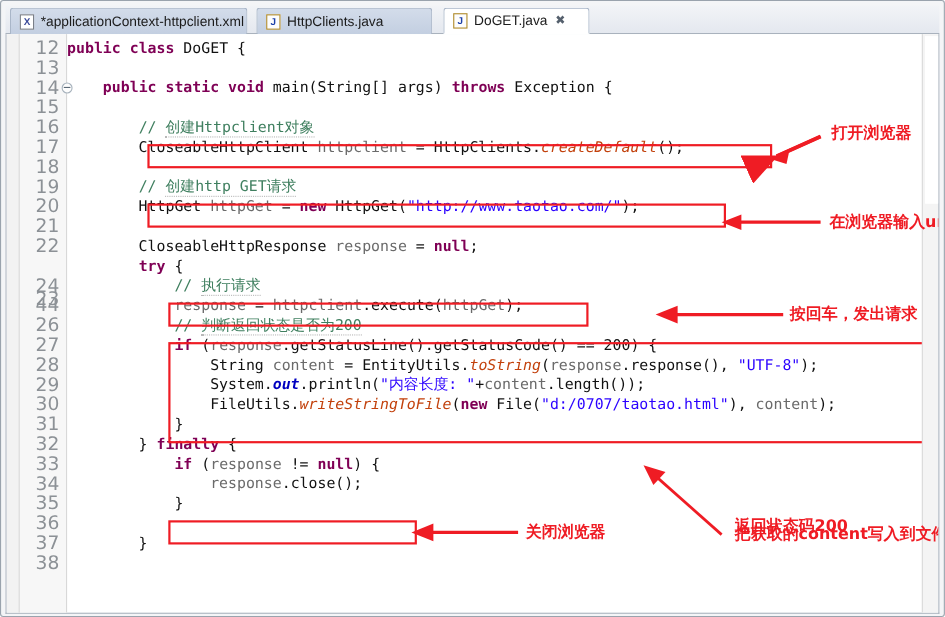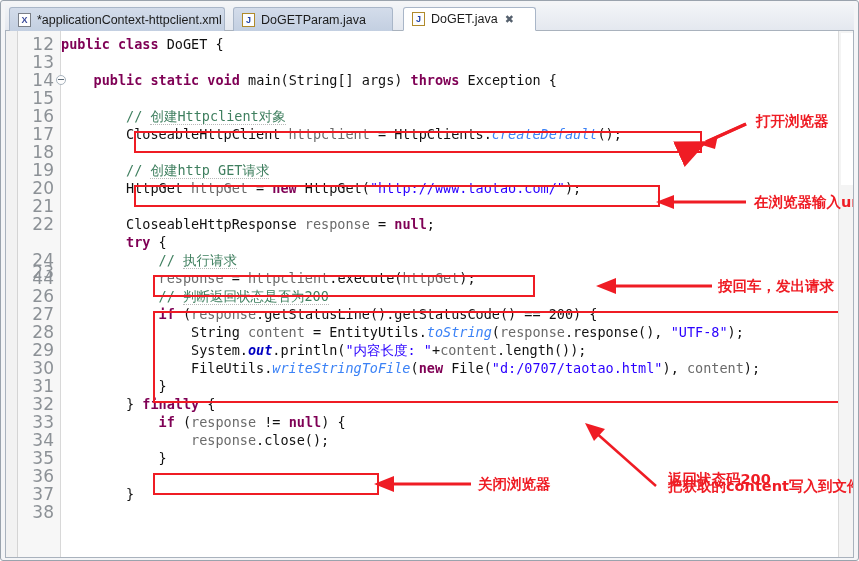--- a/index.html
+++ b/index.html
@@ -182,21 +182,21 @@
     line-height: 18px;
     white-space: pre;
     font-family: "DejaVu Sans Mono", monospace;
     font-size: 13.5px;
     color: #111111;
   }
   .kw  { color: #7f0055; font-weight: bold; }
   .cm  { color: #3f7f5f; }
   .str { color: #2a00ff; }
   .fld { color: #0000c0; font-weight: bold; font-style: italic; }
-  .mth { color: #3b82f6; font-style: italic; }
+  .mth { color: #c2410c; font-style: italic; }
   .loc { color: #6a6a6a; }
   .pln { color: #111111; }
   
   .sq  { border-bottom: 1px dotted #b8b8b8; }
 
   
   .redbox {
     position: absolute;
     border: 2px solid #ef1c24;
     box-sizing: border-box;
@@ -227,21 +227,21 @@
 
   <div id="tabbar">
 
     <div class="tab inactive" id="tab-xml">
       <span class="tab-icon icon-xml">X</span>
       <span class="tab-label">*applicationContext-httpclient.xml</span>
     </div>
 
     <div class="tab inactive" id="tab-param">
       <span class="tab-icon icon-java">J</span>
-      <span class="tab-label">DoGETParam.java</span>
+      <span class="tab-label">HttpClients.java</span>
     </div>
 
     <div class="tab active" id="tab-doget">
       <span class="tab-icon icon-java">J</span>
       <span class="tab-label">DoGET.java</span>
       <span class="tab-close">✖</span>
     </div>
 
   </div>
 

